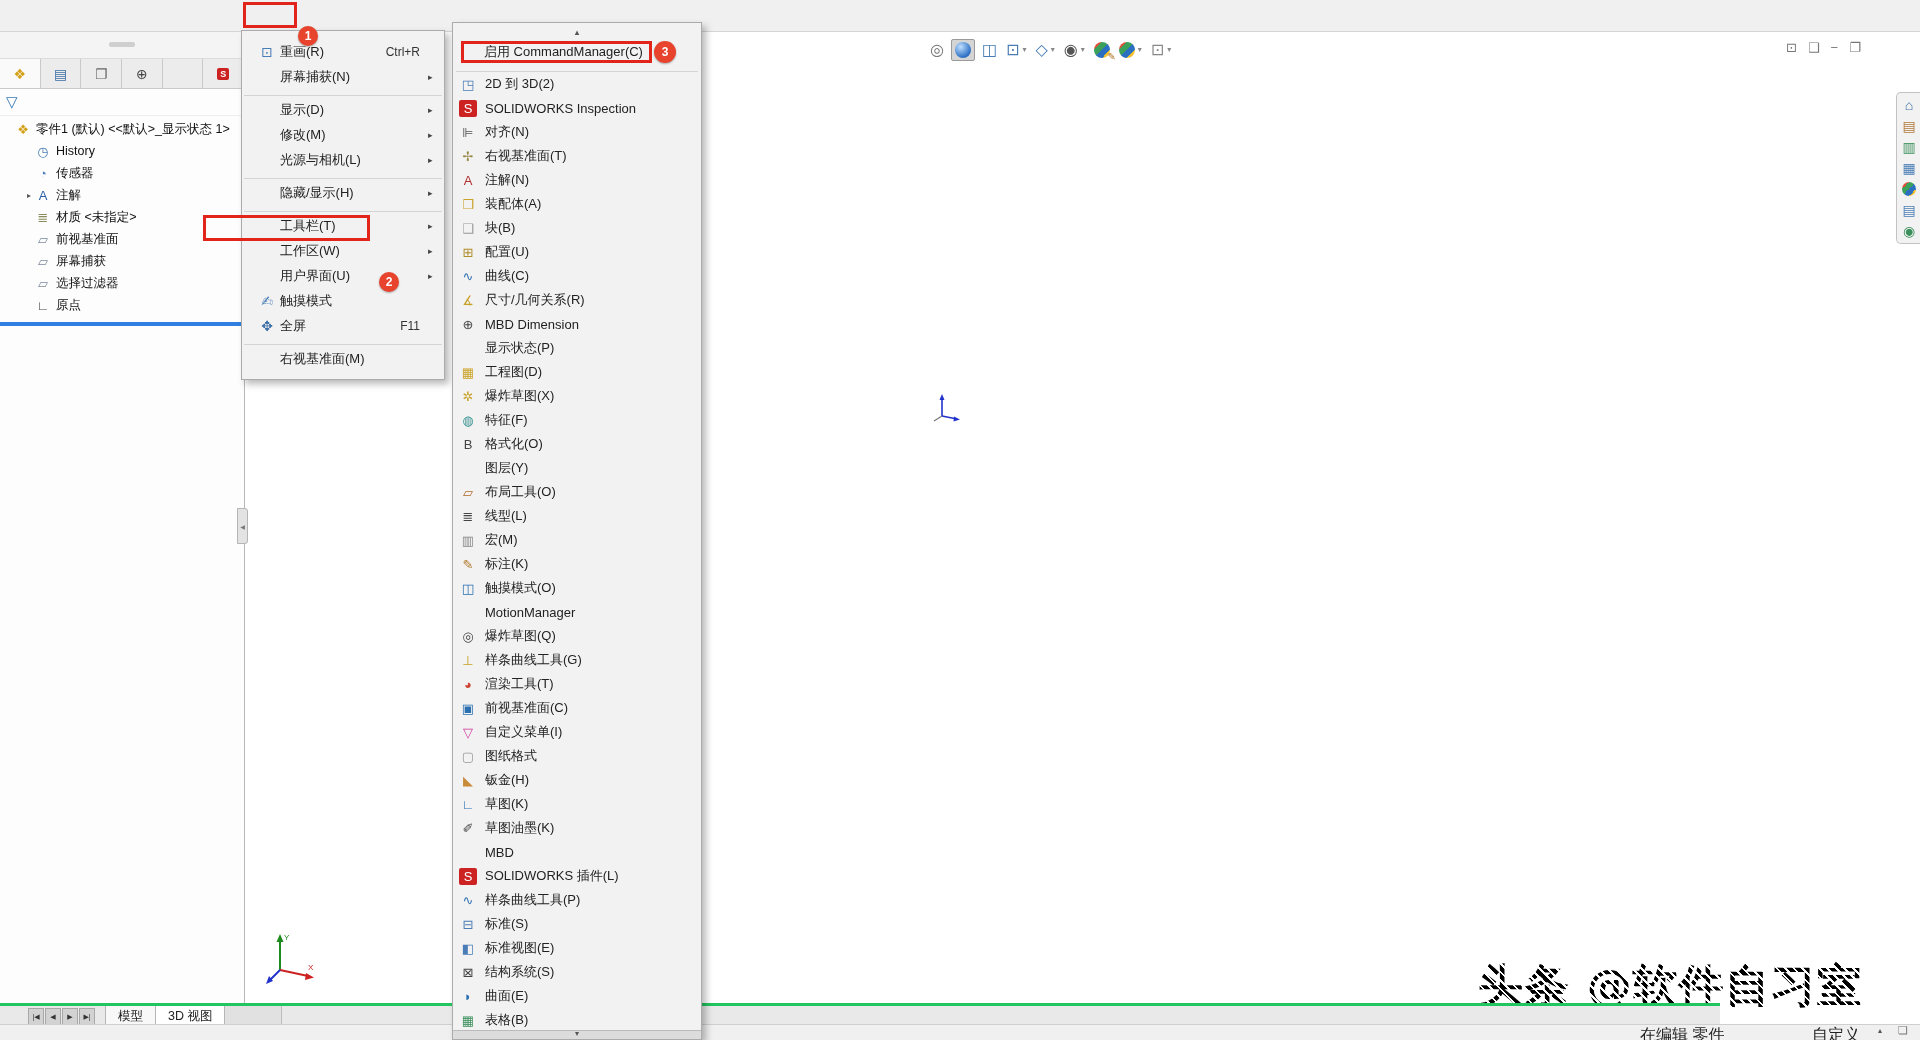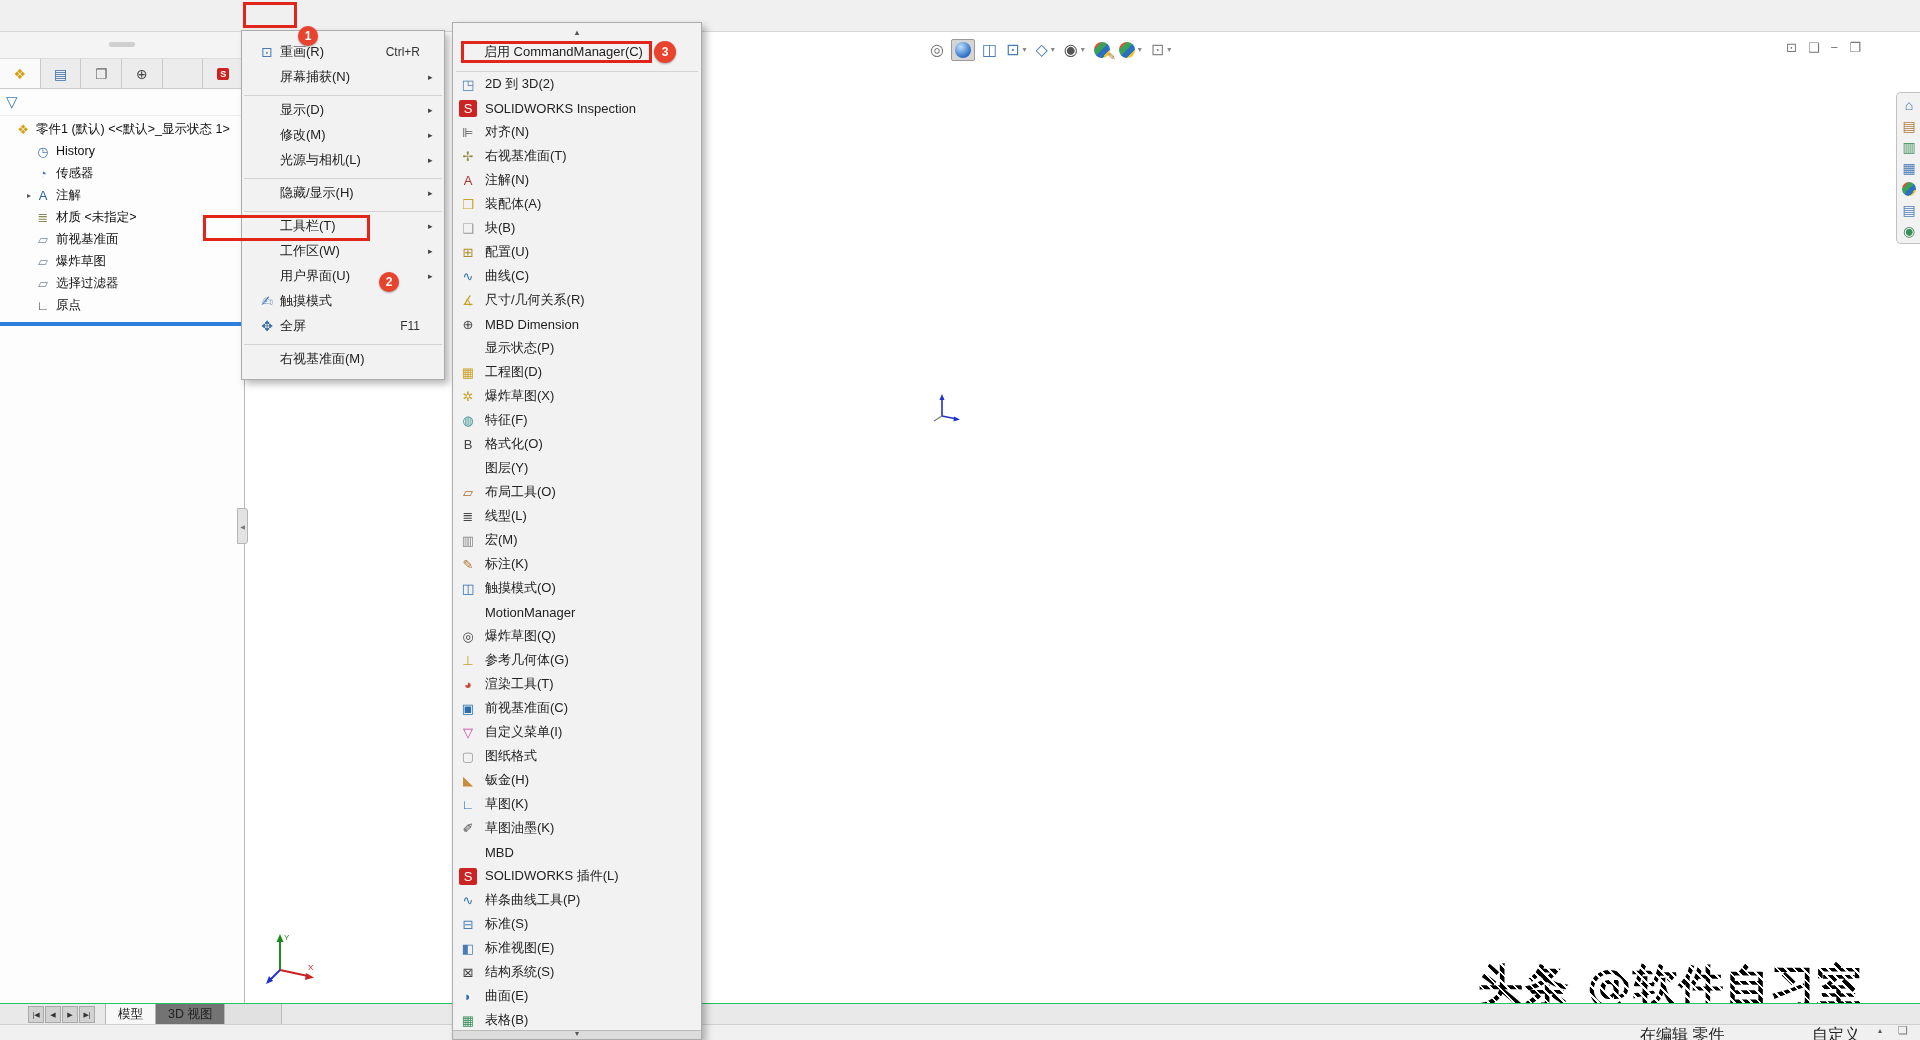--- a/index.html
+++ b/index.html
@@ -85,24 +85,24 @@
   
   .redbox{border:3px solid #e1251b;box-sizing:border-box;z-index:60;}
   #rb-view{left:243px;top:2px;width:54px;height:26px;}
   #rb-toolbars{left:203px;top:215px;width:167px;height:26px;}
   #rb-cm{left:461px;top:41px;width:191px;height:22px;}
   .badge{width:20px;height:20px;border-radius:50%;background:#e8432d;color:#fff;font-size:12px;font-weight:bold;display:flex;align-items:center;justify-content:center;z-index:61;box-shadow:0 1px 2px rgba(0,0,0,.3);}
   #badge1{left:298px;top:26px;}
   #badge2{left:379px;top:272px;}
   #badge3{left:654px;top:41px;width:22px;height:22px;}
   
-  #tabstrip{left:0;top:1003px;width:1920px;height:21px;background:#e9e9e9;border-top:1px solid #22c55e;z-index:6;display:flex;align-items:stretch;}
+  #tabstrip{left:0;top:1003px;width:1720px;height:21px;background:#e9e9e9;border-top:3px solid #22c55e;z-index:6;display:flex;align-items:stretch;}
   #tabnav{margin-left:28px;display:flex;align-items:center;gap:1px;}
   #tabnav span{width:14px;height:15px;background:#d2d2d2;border:1px solid #a8a8a8;font-size:7px;display:flex;align-items:center;justify-content:center;color:#333;}
-  .dtab{display:flex;align-items:center;justify-content:center;font-size:12.5px;padding:0 12px;border-right:1px solid #b5b5b5;background:#737373;color:#222;}
+  .dtab{display:flex;align-items:center;justify-content:center;font-size:12.5px;padding:0 12px;border-right:1px solid #b5b5b5;background:#ffffff;color:#222;}
   .dtab.active{background:#f8f8f8;border-left:1px solid #b5b5b5;}
   #tab-void{width:56px;background:#e1e1e1;border-right:1px solid #bdbdbd;}
   #statusbar{left:0;top:1024px;width:1920px;height:16px;background:#f0f0f0;border-top:1px solid #cfcfcf;z-index:6;font-size:12px;color:#333;}
   #status-editing{left:1640px;top:1025px;z-index:7;}
   #status-custom{left:1812px;top:1025px;z-index:7;}
   #status-arrow{left:1878px;top:1026px;z-index:7;font-size:8px;color:#555;}
   #status-tag{left:1898px;top:1024px;z-index:7;font-size:11px;color:#777;}
   
   #watermark{left:1478px;top:956px;width:440px;font-size:45px;font-weight:900;color:#161616;letter-spacing:1px;z-index:4;white-space:nowrap;font-family:"DejaVu Sans",sans-serif;}
   @supports ((-webkit-background-clip:text) or (background-clip:text)){
@@ -429,21 +429,21 @@
 
       <div class="trow indent1">
         <span class="exp"></span>
         <span class="ticon" style="color: rgb(122, 138, 154);">▱</span>
         <span>前视基准面</span>
       </div>
 
       <div class="trow indent1">
         <span class="exp"></span>
         <span class="ticon" style="color: rgb(122, 138, 154);">▱</span>
-        <span>爆炸草图</span>
+        <span>屏幕捕获</span>
       </div>
 
       <div class="trow indent1">
         <span class="exp"></span>
         <span class="ticon" style="color: rgb(122, 138, 154);">▱</span>
         <span>选择过滤器</span>
       </div>
 
       <div class="trow indent1">
         <span class="exp"></span>
@@ -693,21 +693,21 @@
         <span class="sil">MotionManager</span>
       </div>
 
       <div class="smi">
         <span class="sic" style="color: rgb(68, 68, 68);">◎</span>
         <span class="sil">爆炸草图(Q)</span>
       </div>
 
       <div class="smi">
         <span class="sic" style="color: rgb(201, 162, 39);">⊥</span>
-        <span class="sil">参考几何体(G)</span>
+        <span class="sil">样条曲线工具(G)</span>
       </div>
 
       <div class="smi">
         <span class="sic" style="color: rgb(204, 68, 51);">◕</span>
         <span class="sil">渲染工具(T)</span>
       </div>
 
       <div class="smi">
         <span class="sic" style="color: rgb(42, 111, 176);">▣</span>
         <span class="sil">前视基准面(C)</span>

